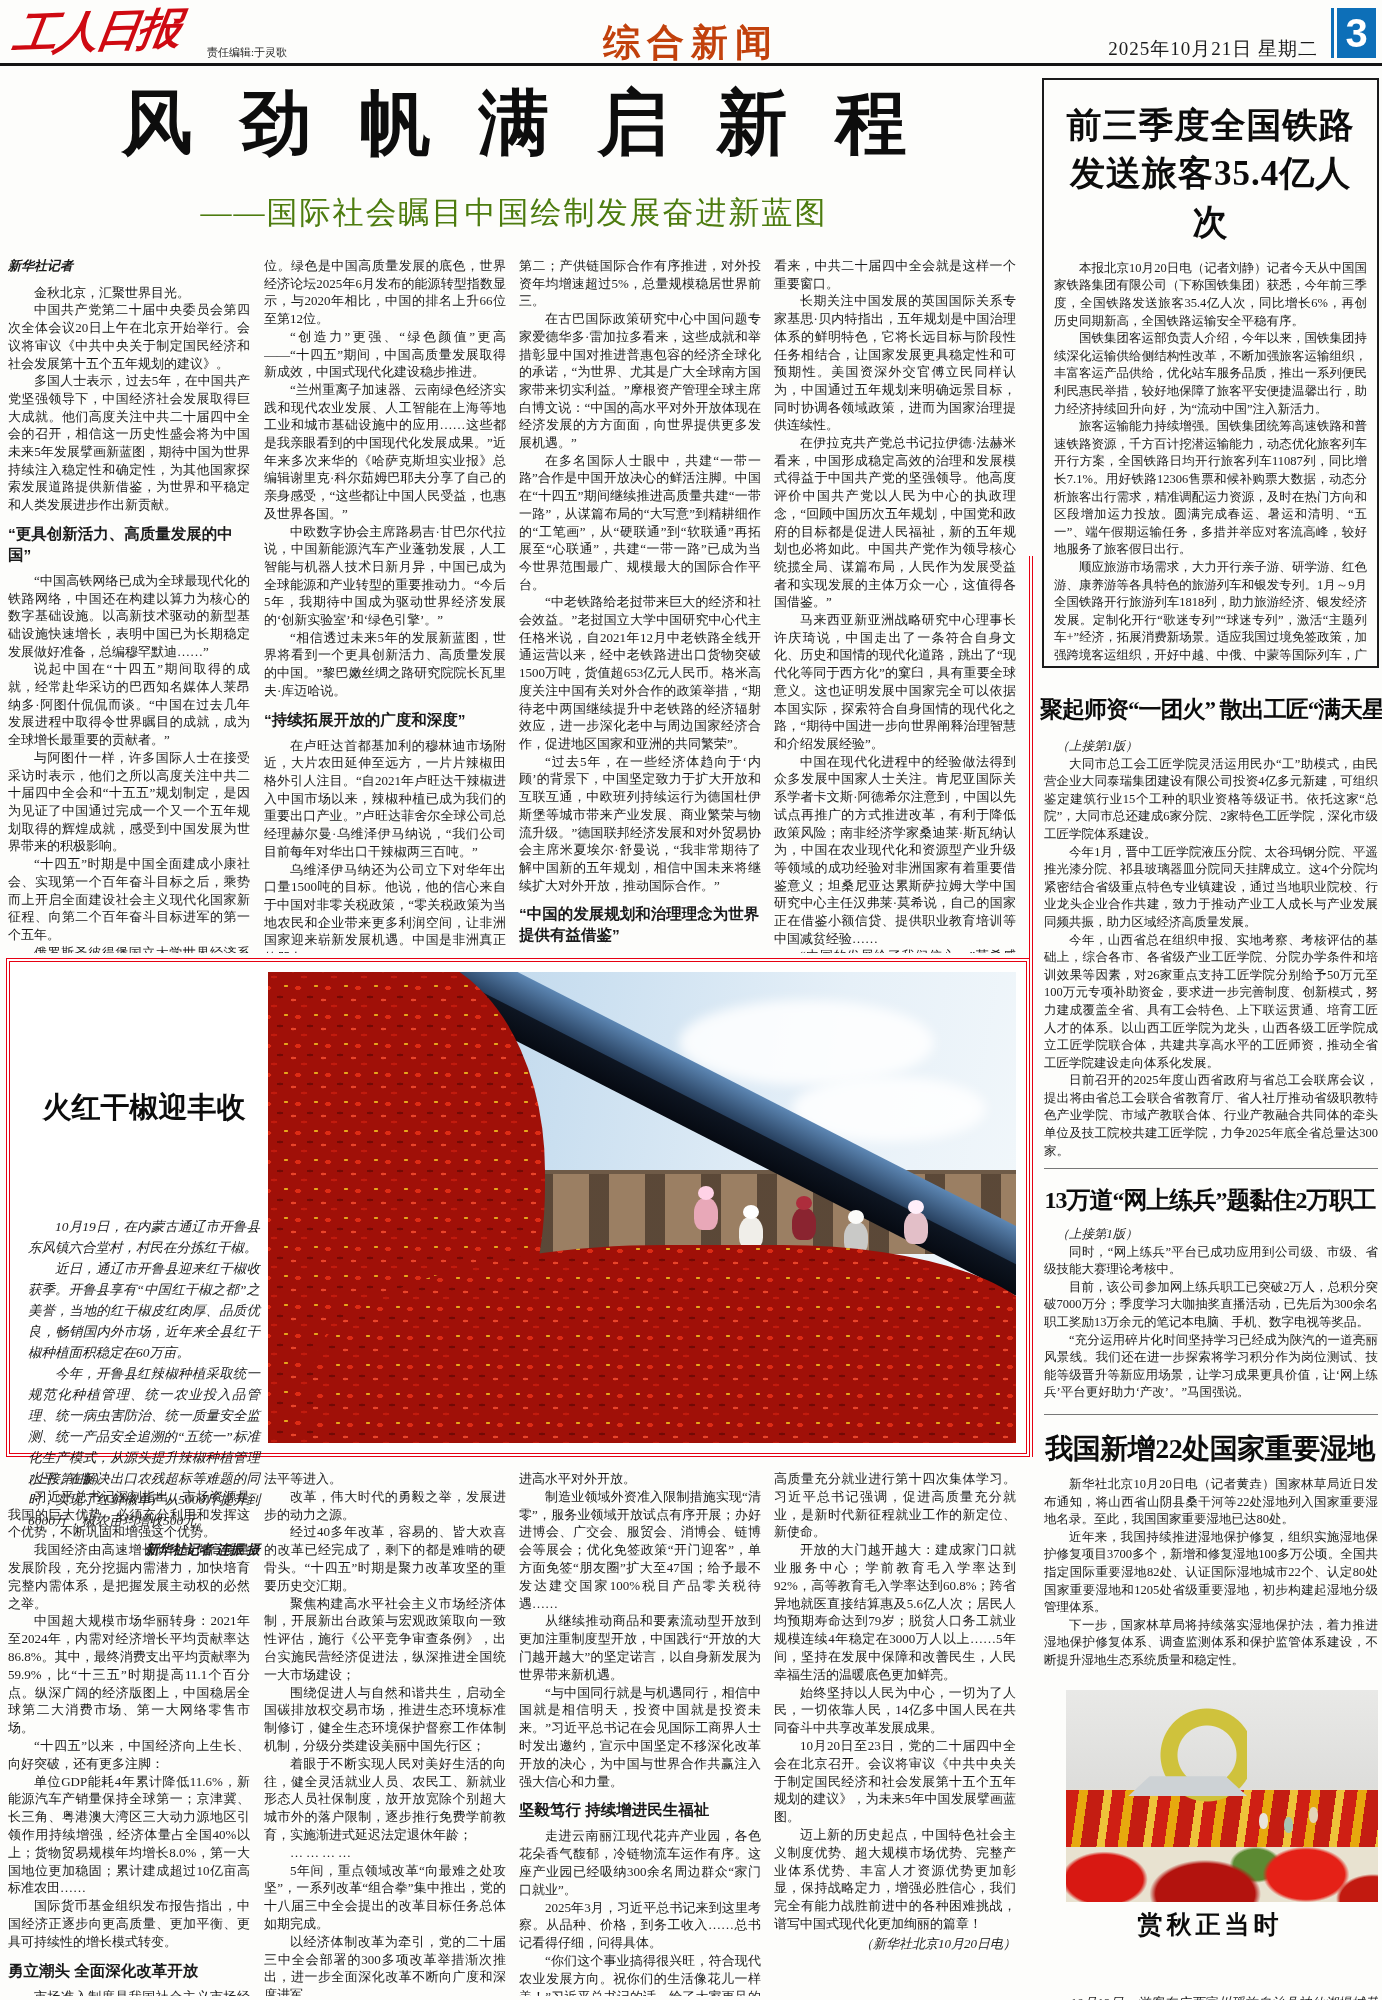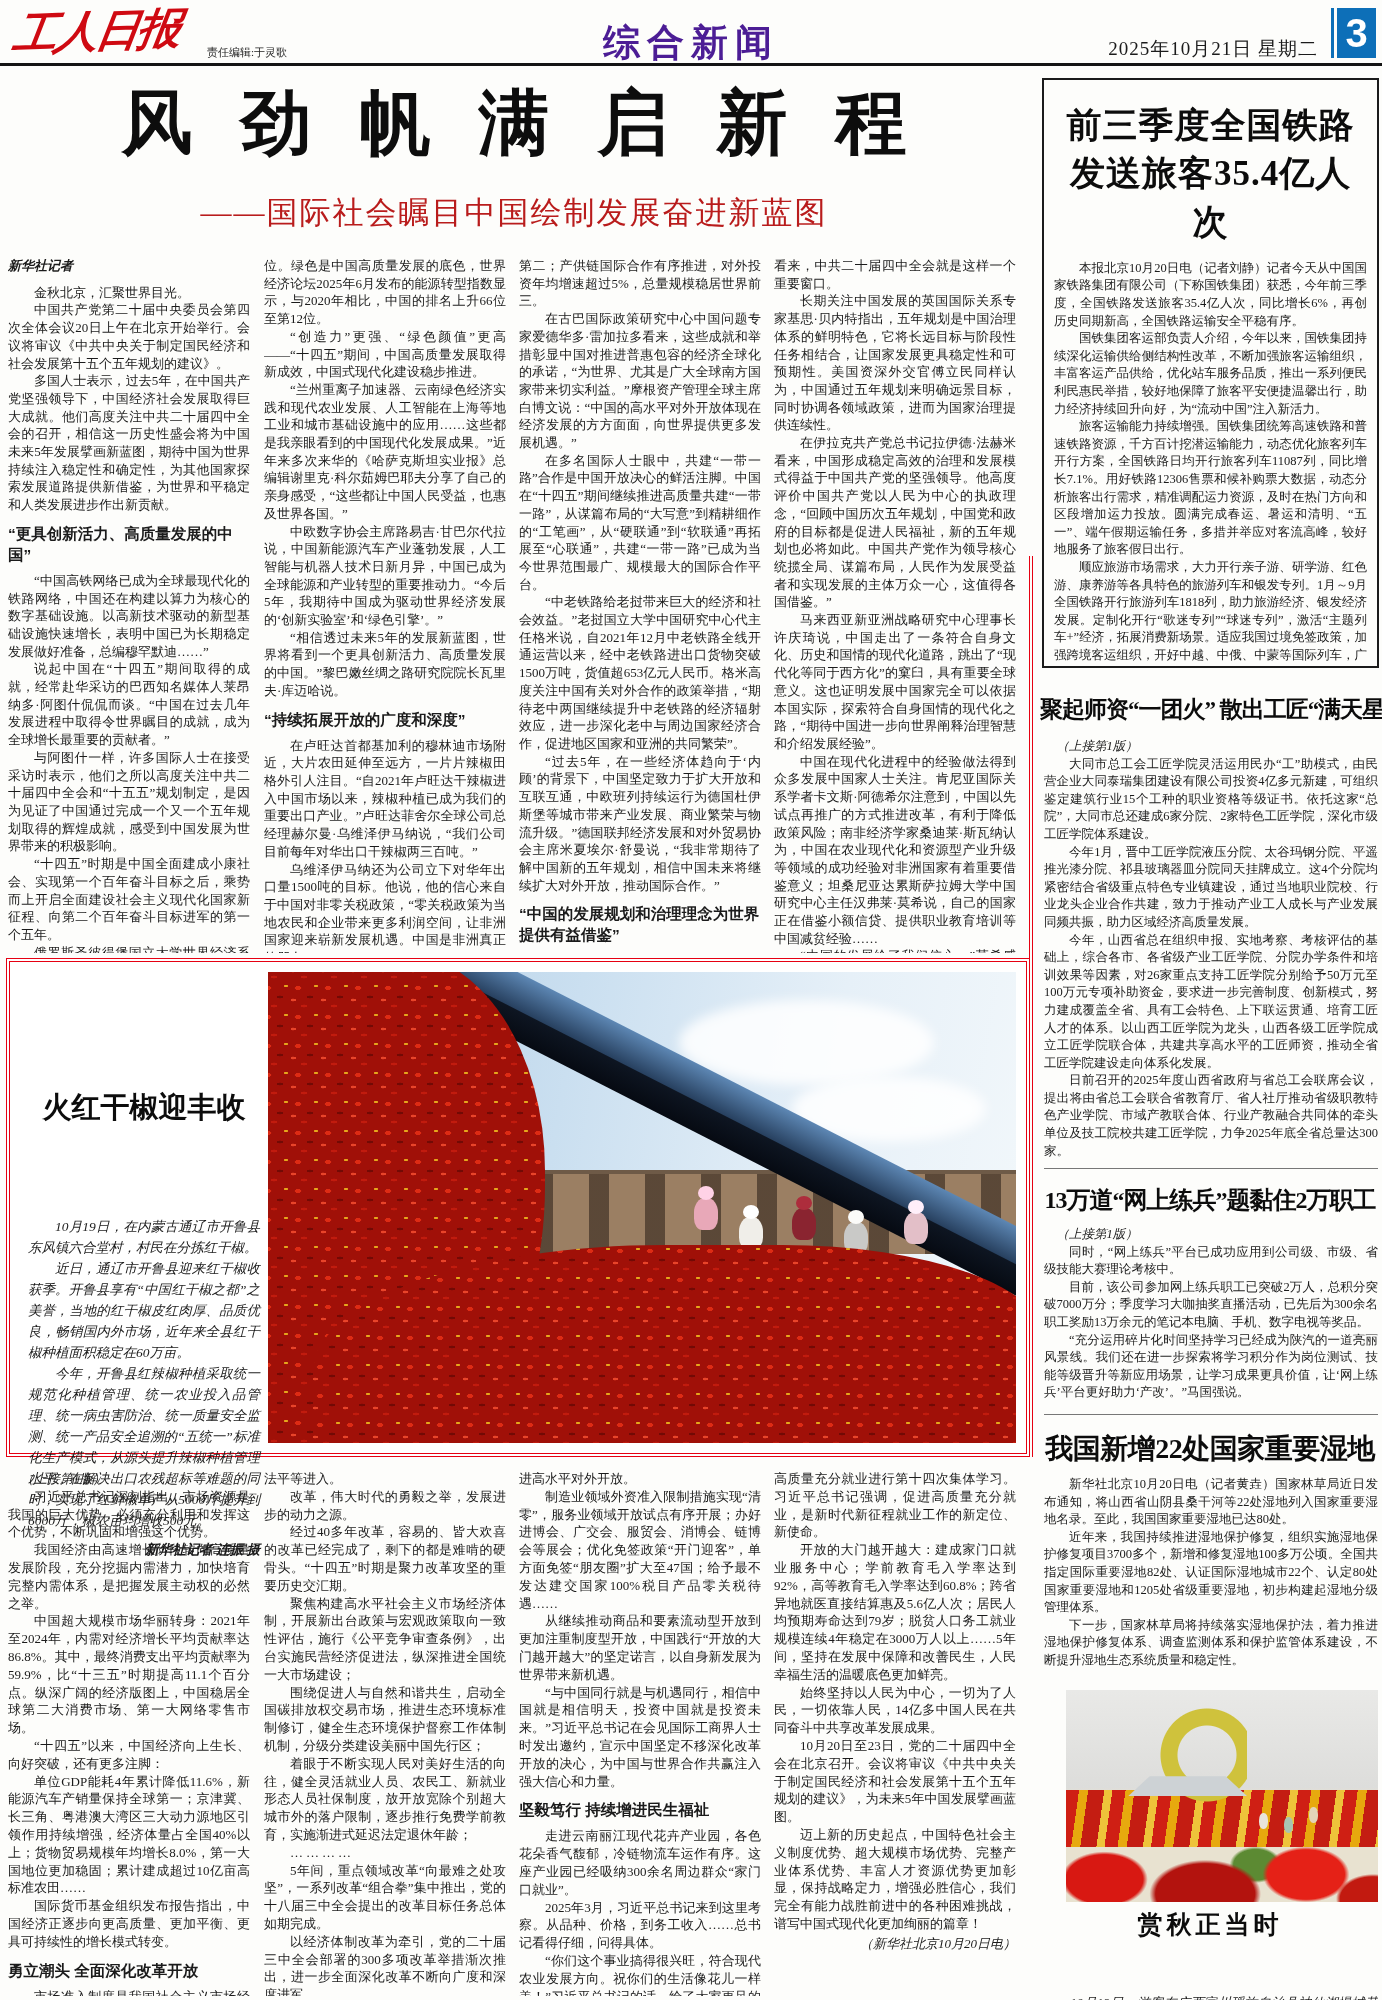--- a/index.html
+++ b/index.html
@@ -4,31 +4,31 @@
 <style>
   html,body{margin:0;padding:0;background:#e8e8e8;}
   #paper{position:relative;width:1382px;height:2000px;background:#fdfdfb;margin:0 auto;overflow:hidden;
          font-family:"Liberation Serif","DejaVu Serif",serif;color:#1b1b1b;}
   .sans{font-family:"Liberation Sans","DejaVu Sans",sans-serif;}
   
   #masthead{position:absolute;left:14px;top:2px;font-size:44px;font-weight:bold;font-style:italic;
             color:#cf0a12;transform:skewX(-10deg) rotate(-2deg);letter-spacing:-3px;white-space:nowrap;}
   #editor-note{position:absolute;left:207px;top:45px;font-size:11px;color:#222;}
   #section-title{position:absolute;left:0;right:0;top:18px;text-align:center;font-weight:900;
-                 font-size:37px;color:#4c1d95;letter-spacing:7px;}
+                 font-size:37px;color:#c2410c;letter-spacing:7px;}
   #date-line{position:absolute;right:64px;top:36px;font-size:19px;letter-spacing:1px;text-align:center;}
   #pn-rule{position:absolute;right:48px;top:8px;width:3px;height:50px;background:#0d6fb8;}
   #page-no{position:absolute;right:6px;top:8px;width:39px;height:50px;background:#0d6fb8;color:#fff;
            font-weight:900;font-size:40px;text-align:center;line-height:50px;}
   #header-rule{position:absolute;left:0;right:0;top:63px;height:3px;background:#141414;}
   
   #lead-headline{position:absolute;left:8px;width:1012px;top:76px;text-align:center;font-weight:900;
                  font-size:71px;letter-spacing:48px;text-indent:48px;white-space:nowrap;color:#0d0d0d;}
   #lead-subtitle{position:absolute;left:8px;width:1012px;top:192px;text-align:center;font-size:31px;
-                 letter-spacing:2px;color:#b91c1c;}
+                 letter-spacing:2px;color:#4d7c0f;}
   .mcol{position:absolute;top:257px;width:242px;height:696px;overflow:hidden;font-size:13px;
         line-height:17.7px;text-align:justify;}
   #mcol1{left:8px;}#mcol2{left:264px;}#mcol3{left:519px;}#mcol4{left:774px;}
   .bcol{position:absolute;top:1470px;width:242px;height:526px;overflow:hidden;font-size:13px;
         line-height:17.8px;text-align:justify;}
   #bcol1{left:8px;}#bcol2{left:264px;}#bcol3{left:519px;}#bcol4{left:774px;}
   .blk{margin:0;}
   .blk-p{text-indent:2em;}
   .blk-c{text-indent:0;}
   .blk-h{font-family:"Liberation Sans","DejaVu Sans",sans-serif;font-weight:bold;font-size:15.5px;

